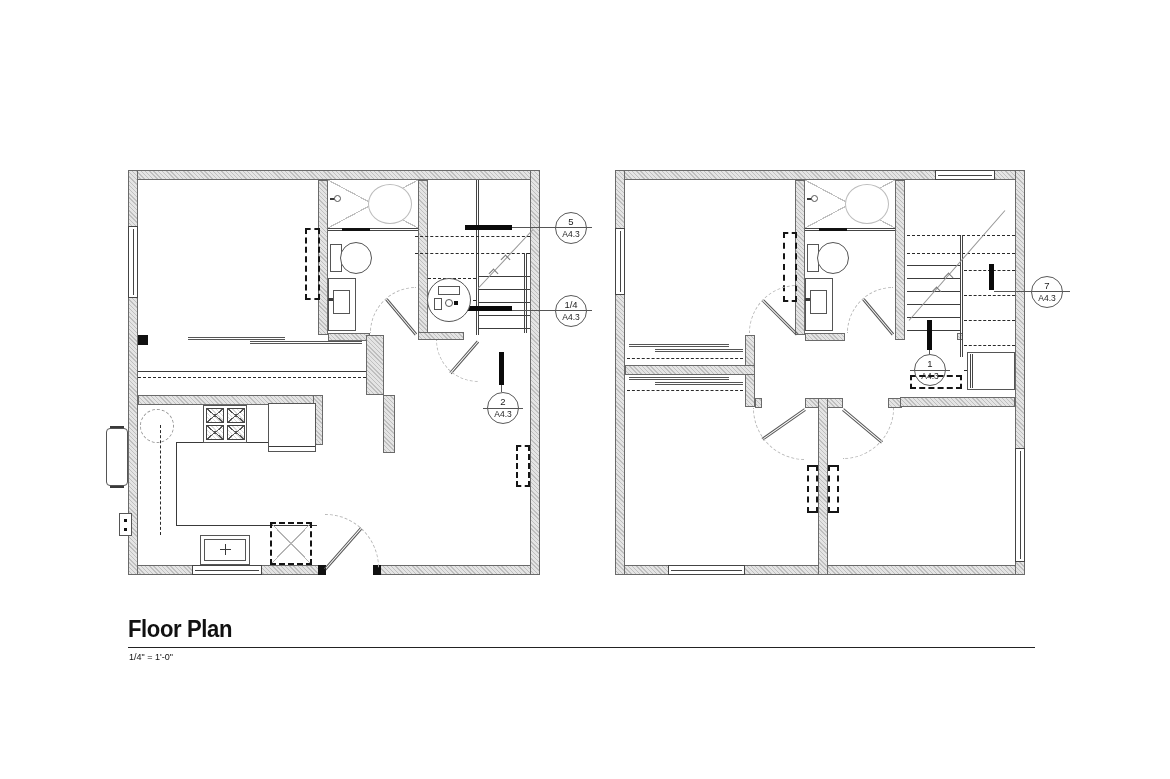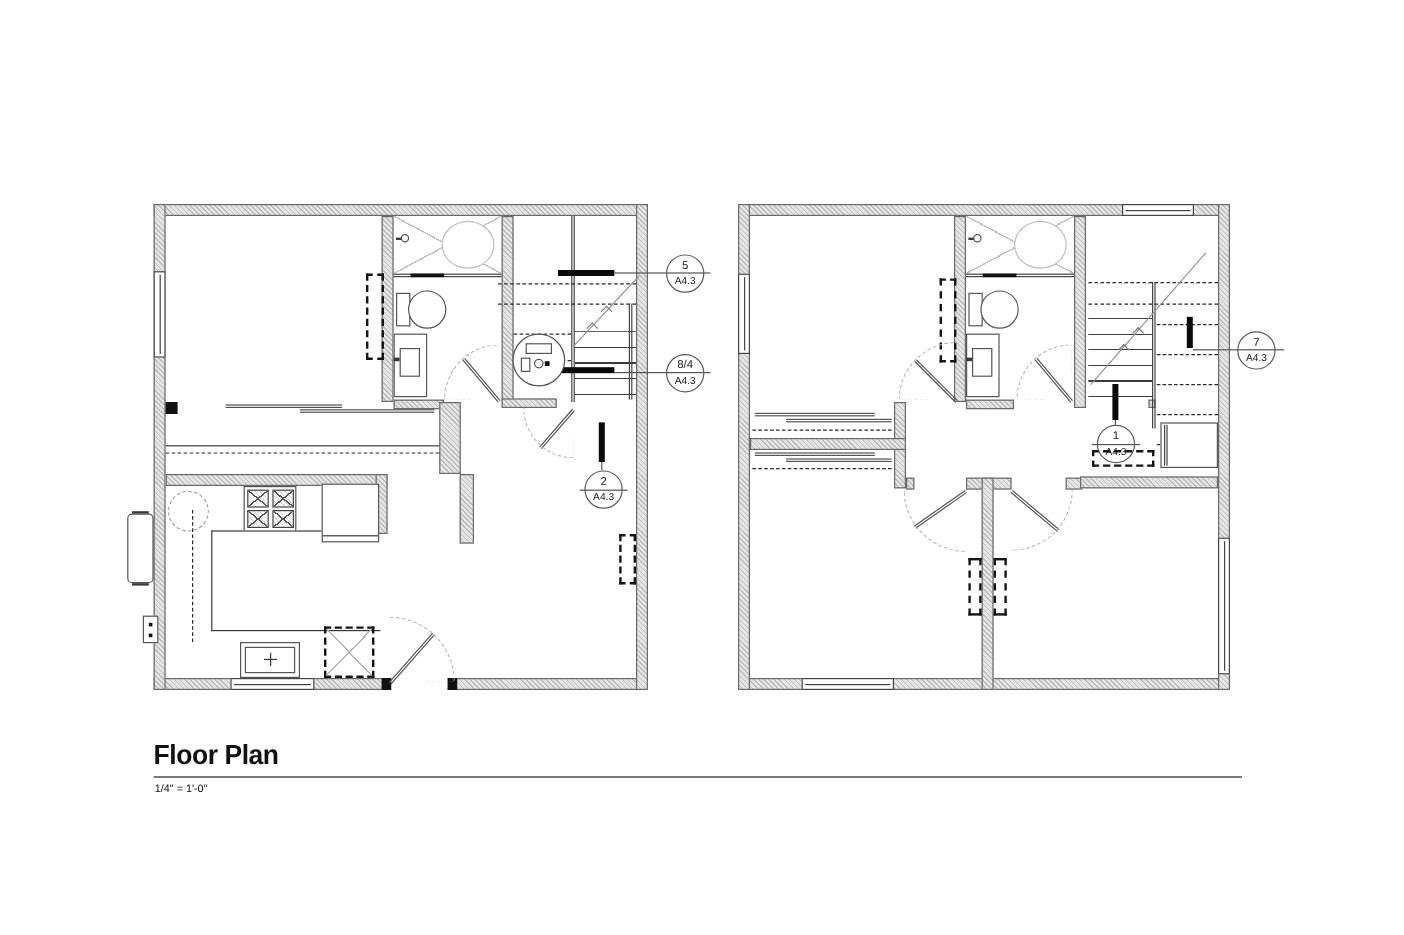--- a/index.html
+++ b/index.html
@@ -225,21 +225,21 @@
   <div class="solidblk" style="left:124px;top:528px;width:3px;height:3px"></div>
 
   <div class="cline" style="left:512px;top:227px;width:80px"></div>
   <div class="callout" style="left:555px;top:212px">
     <span class="num">5</span>
     <span class="sht">A4.3</span>
   </div>
 
   <div class="cline" style="left:512px;top:310px;width:80px"></div>
   <div class="callout" style="left:555px;top:295px">
-    <span class="num">8/4</span>
+    <span class="num">1/4</span>
     <span class="sht">A4.3</span>
   </div>
 
   <div class="secbar" style="left:499px;top:352px;width:5px;height:33px"></div>
   <div class="clinev" style="left:501px;top:385px;height:7px"></div>
   <div class="cline" style="left:483px;top:408px;width:40px"></div>
   <div class="callout" style="left:487px;top:392px">
     <span class="num">2</span>
     <span class="sht">A4.3</span>
   </div>

